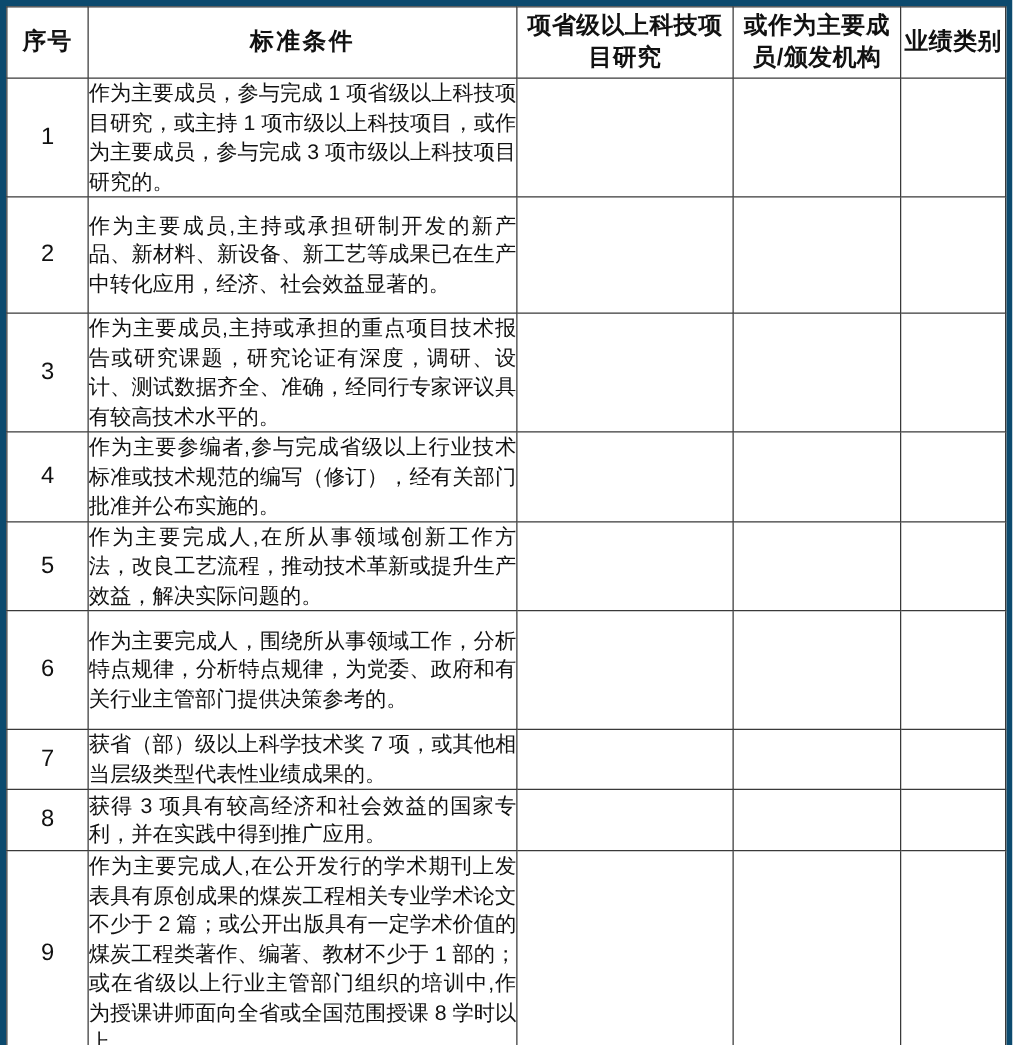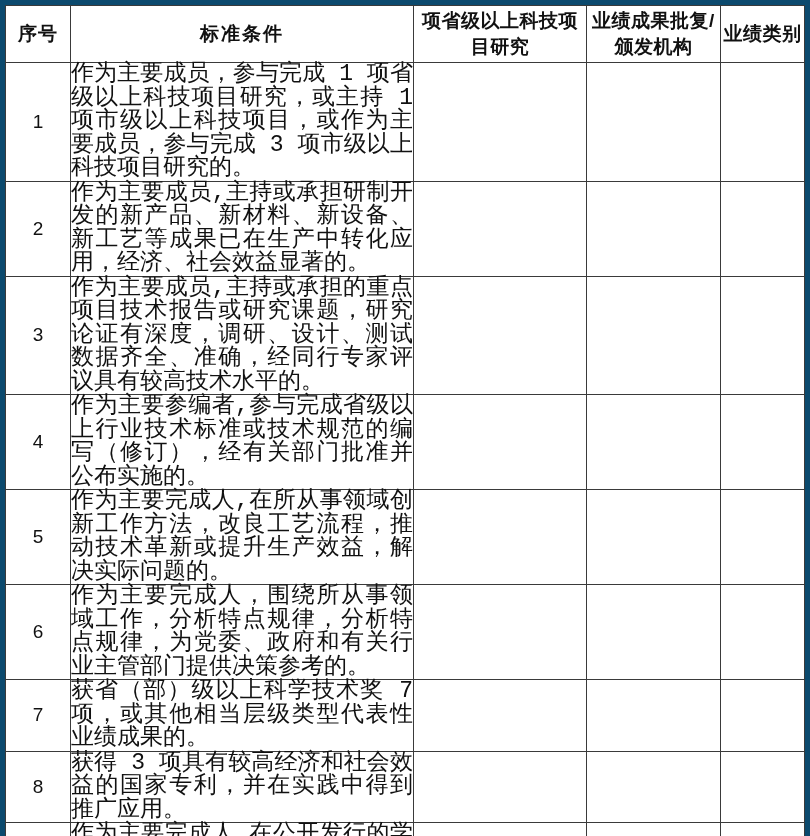--- a/index.html
+++ b/index.html
@@ -59,22 +59,22 @@
 
   td.seq-cell {
     text-align: center;
     font-family: "Liberation Sans", "DejaVu Sans", sans-serif;
     font-size: 19px;
     font-weight: normal;
     color: #111111;
   }
   td.crit-cell {
     padding: 3px 8px 4px 9px;
-    font-family: Liberation Mono, monospace;
-    font-size: 23px;
+    font-family: Liberation Sans, sans-serif;
+    font-size: 17px;
     line-height: 23.5px;
     color: #111111;
     text-align: justify;
     text-justify: inter-character;
     text-align-last: left;
     vertical-align: middle;
     word-break: break-all;
     border-radius: 28px;
   }
   td.blank-cell { background: #ffffff; }
@@ -100,21 +100,21 @@
       <col class="c-crit">
       <col class="c-name">
       <col class="c-org">
       <col class="c-cat">
     </colgroup>
     <thead>
       <tr>
         <th class="th-seq">序号</th>
         <th class="th-crit">标准条件</th>
         <th class="th-name">项省级以上科技项目研究</th>
-        <th class="th-org">业绩成果批复/颁发机构</th>
+        <th class="th-org">或作为主要成员/颁发机构</th>
         <th class="th-cat">业绩类别</th>
       </tr>
     </thead>
     <tbody>
       <tr class="r1">
         <td class="seq-cell">1</td>
         <td class="crit-cell">作为主要成员，参与完成 1 项省级以上科技项目研究，或主持 1 项市级以上科技项目，或作为主要成员，参与完成 3 项市级以上科技项目研究的。</td>
         <td class="blank-cell"></td>
         <td class="blank-cell"></td>
         <td class="blank-cell"></td>

